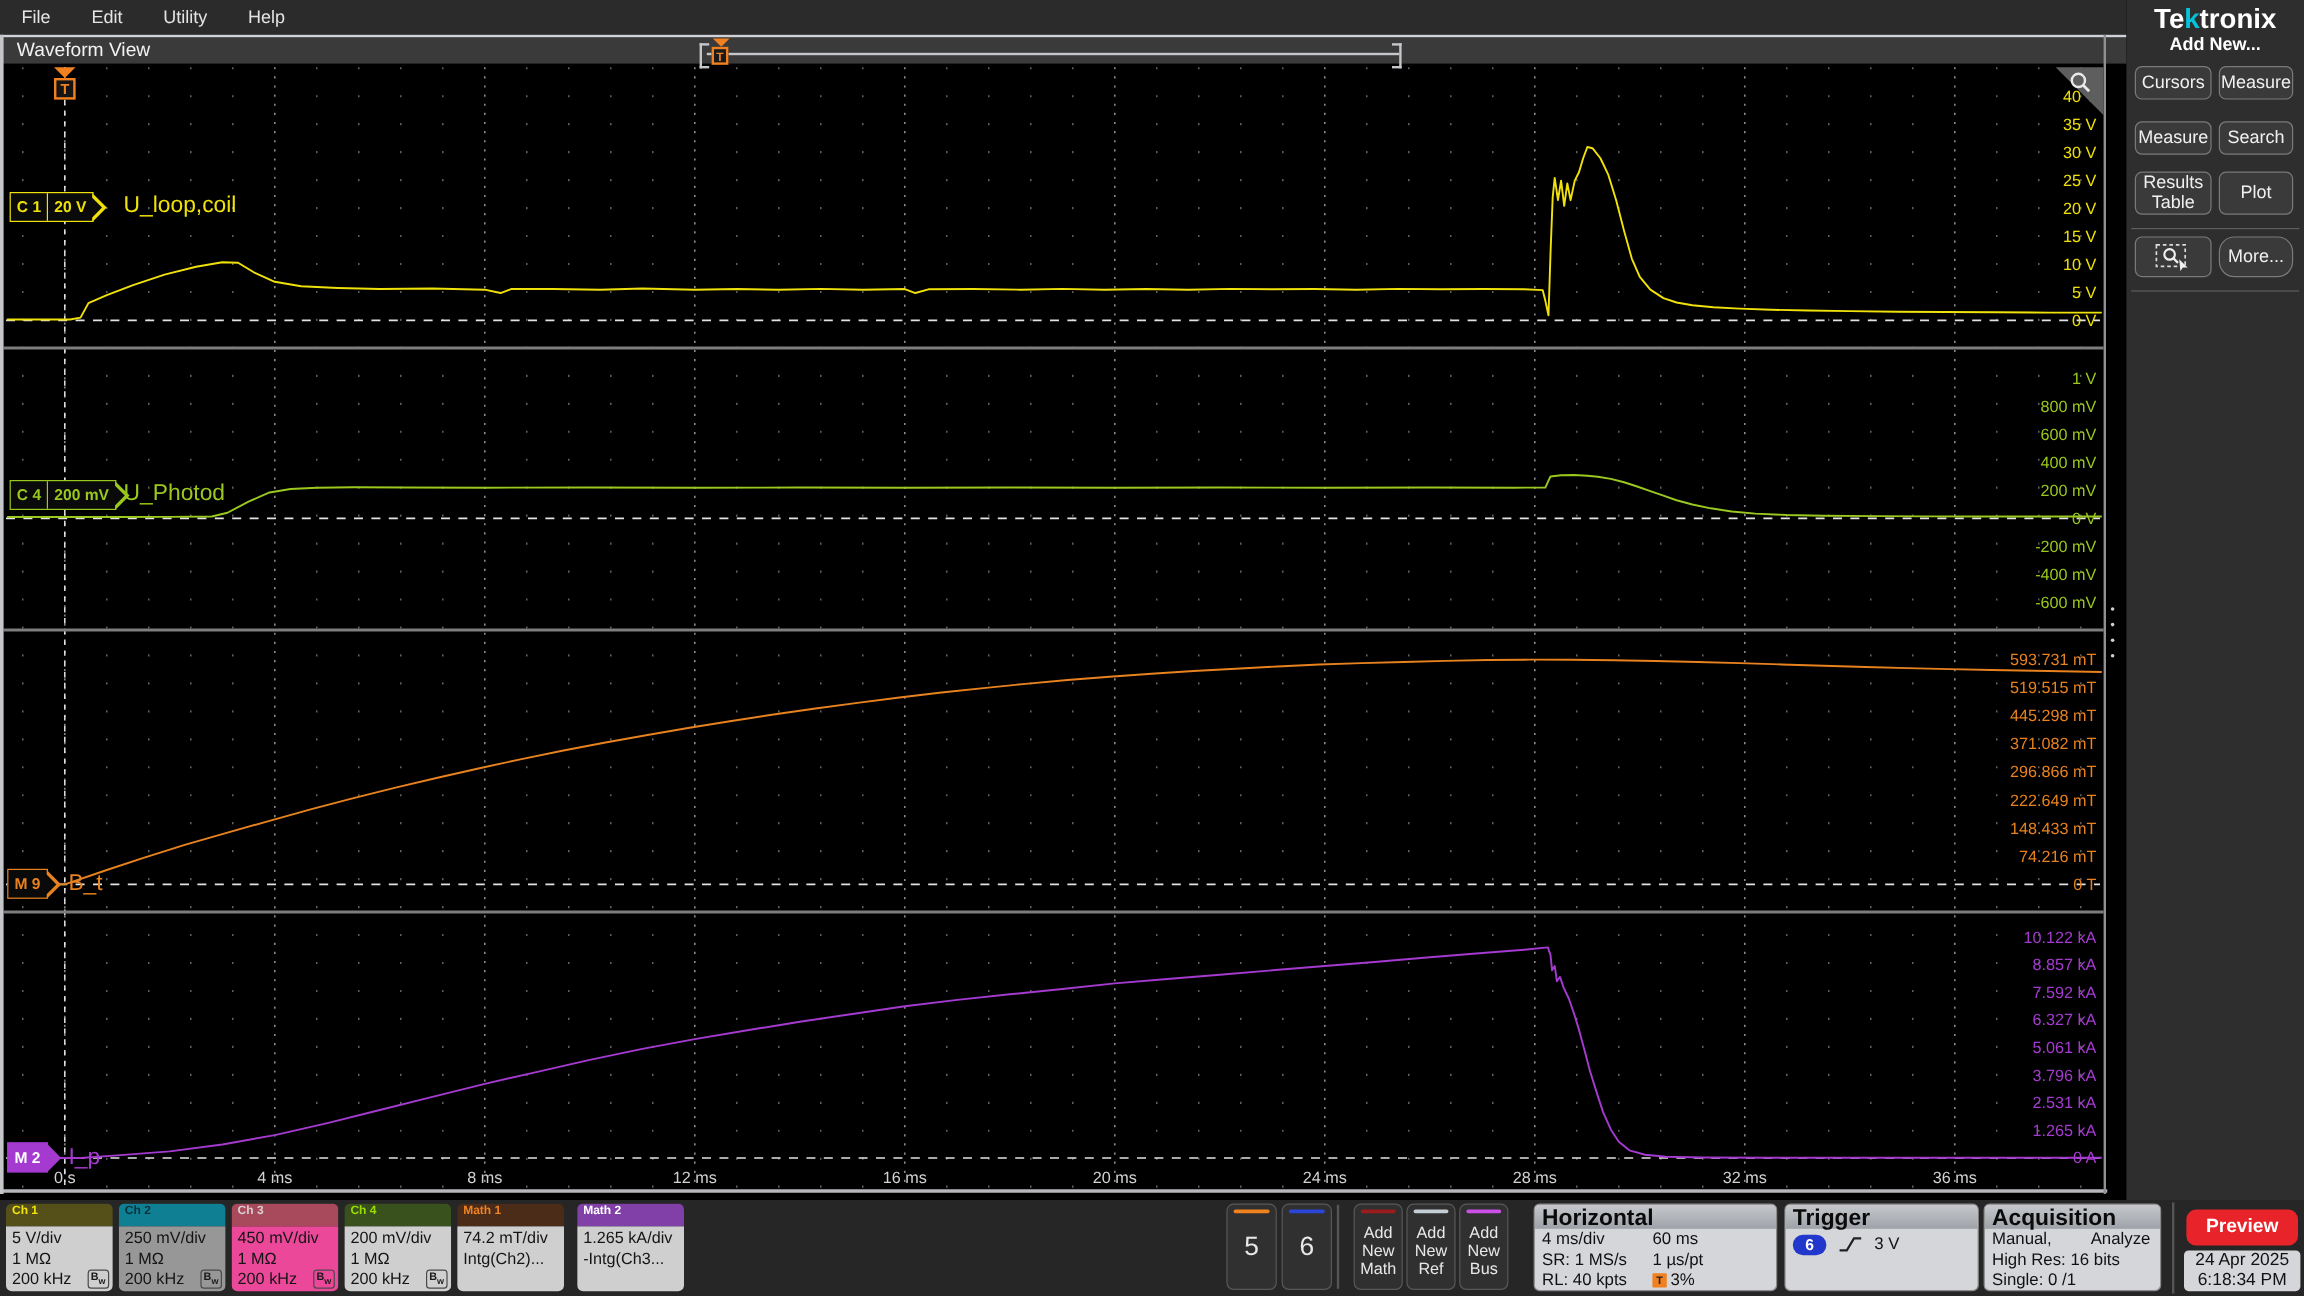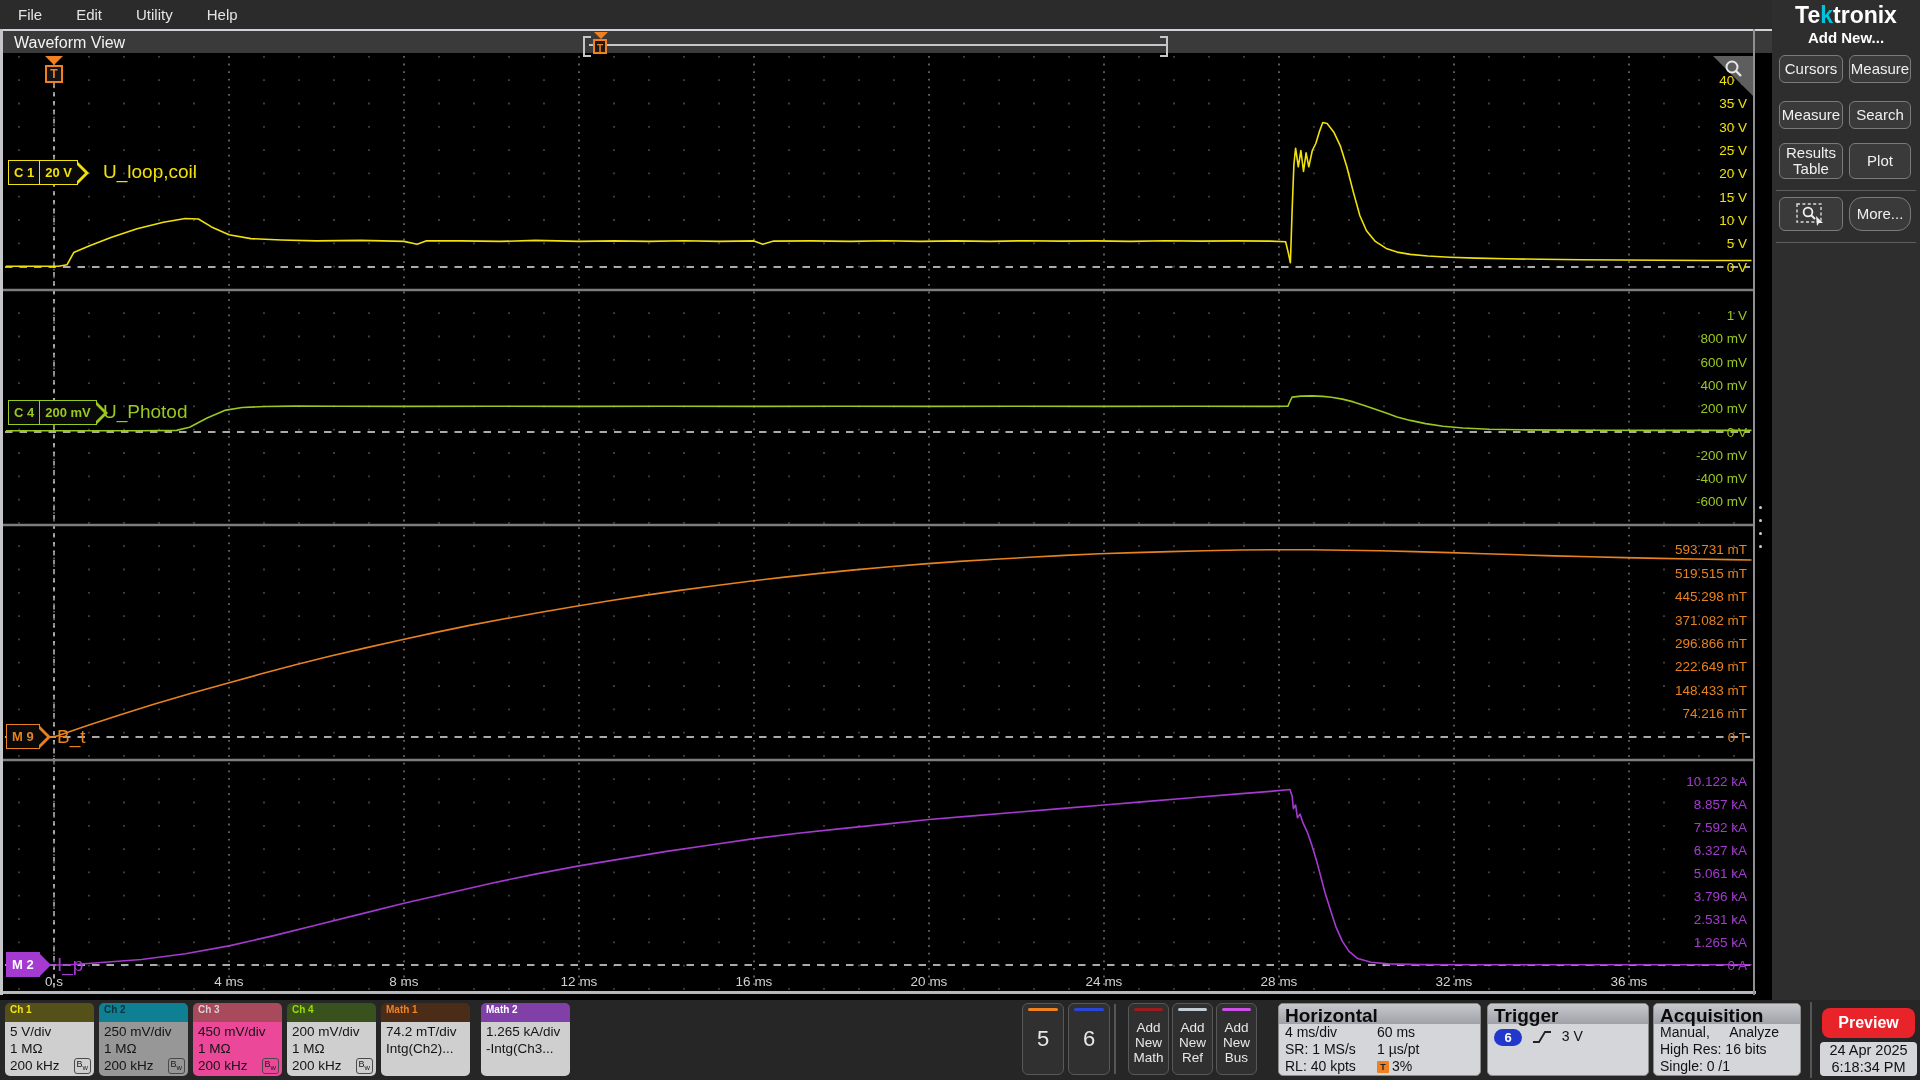--- a/index.html
+++ b/index.html
@@ -57,21 +57,21 @@
         text-align:center;line-height:16px;box-sizing:border-box;cursor:default;}
   .sdiv{position:absolute;left:1776px;width:140px;height:1px;background:#5e5e5e;}
   
   .bottombar{position:absolute;left:0;top:1000px;width:1920px;height:80px;background:#262626;}
   .badge{position:absolute;top:3px;width:89px;height:73px;border-radius:5px;overflow:hidden;
          box-sizing:border-box;}
   .badge .hd{height:19px;font-size:10px;font-weight:bold;padding:1px 0 0 5px;box-sizing:border-box;}
   .badge .bd{height:54px;font-size:13.5px;line-height:17px;padding:1px 0 0 5px;color:#141414;
              position:relative;}
   .bw{position:absolute;right:3px;bottom:3px;font-size:9px;border:1px solid #4a4a4a;
-      border-radius:3px;padding:0 2px;color:#1a1a1a;line-height:10px;}
+      border-radius:3px;padding:0 2px;color:#1a1a1a;line-height:10px;font-weight:bold;}
   .slotbtn{position:absolute;top:3px;width:42px;height:72px;background:#303030;border:1px solid #585858;
            border-radius:6px;box-sizing:border-box;color:#e8e8e8;font-size:22px;
            display:flex;align-items:center;justify-content:center;}
   .stripe{position:absolute;left:5px;right:5px;top:4px;height:3px;border-radius:2px;}
   .addbtn{position:absolute;top:3px;width:41px;height:72px;background:#303030;border:1px solid #585858;
           border-radius:6px;box-sizing:border-box;color:#e8e8e8;font-size:13.5px;line-height:15px;
           display:flex;align-items:center;justify-content:center;text-align:center;padding-top:6px;}
   .vdiv{position:absolute;width:2px;background:#555;}
   .panel{position:absolute;top:3px;height:73px;border:1px solid #8a8a8a;border-radius:5px;
          overflow:hidden;box-sizing:border-box;background:#d4d6da;}
@@ -409,21 +409,21 @@
         <span class="trigpill" style="background: rgb(34, 56, 204);">6</span>
         <svg width="24" height="16" viewBox="0 0 24 16" style="vertical-align:middle;margin:0 4px;">
           <path d="M3 13 H9 L15 3 H21" stroke="#222" fill="none" stroke-width="1.8"></path>
         </svg>
         <span>3 V</span>
       </div>
     </div>
 
     <div class="panel" style="left:1653px;width:148px;">
       <div class="phd">Acquisition</div>
-      <div class="prow" style="display:flex;justify-content:space-between;padding-right:21px;">
+      <div class="prow" style="display:flex;justify-content:space-between;padding-right:8px;">
         <span>Manual,</span>
         <span>Analyze</span>
       </div>
       <div class="prow">High Res: 16 bits</div>
       <div class="prow">Single: 0 /1</div>
     </div>
 
     <div class="vdiv" style="left:1810px;top:2px;height:76px;"></div>
     <div class="previewbtn" style="background: rgb(232, 35, 42);">Preview</div>
     <div class="datebox">

